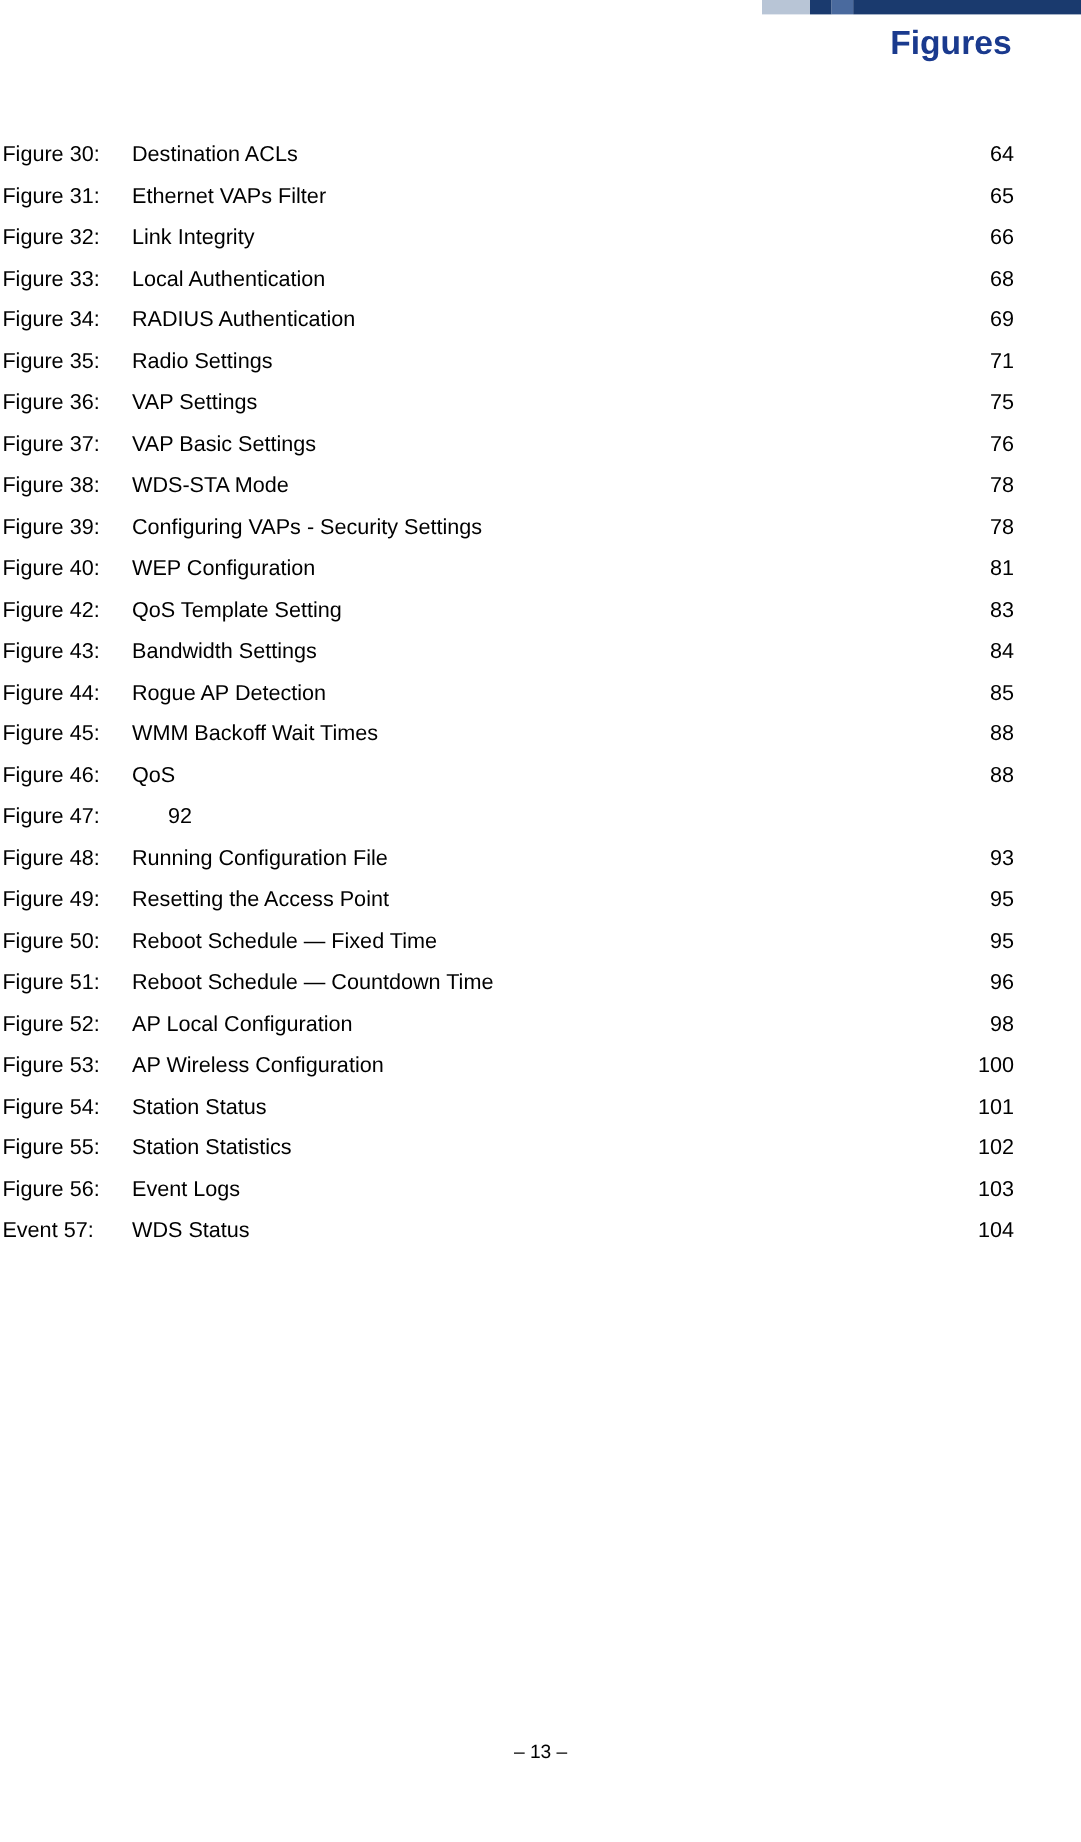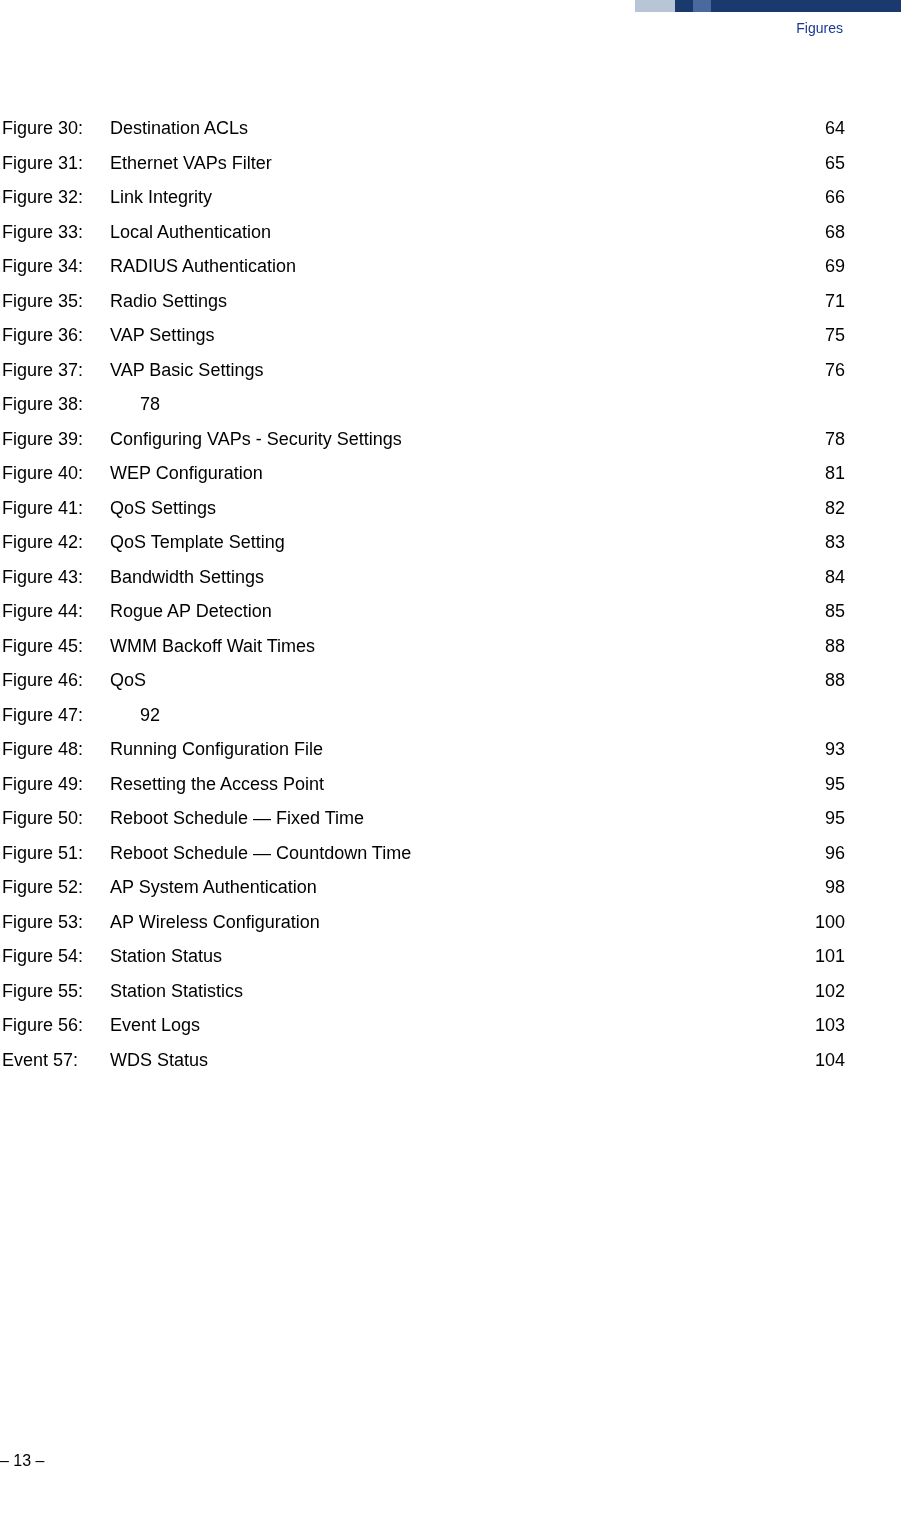--- a/index.html
+++ b/index.html
@@ -39,22 +39,22 @@
     .bar-dark3 {
       width: 190px;
       height: 12px;
       background: #1a3a6e;
     }
     .header-title {
       position: absolute;
       top: 20px;
       right: 58px;
       color: #1a3a8e;
-      font-weight: normal;
-      font-size: 14px;
+      font-weight: bold;
+      font-size: 28px;
     }
     .content {
       position: absolute;
       top: 118px;
       left: 2px;
       right: 56px;
     }
     .figure-row {
       display: flex;
       align-items: flex-start;
@@ -71,20 +71,21 @@
     }
     .figure-page {
       text-align: right;
       min-width: 50px;
     }
     .footer {
       position: absolute;
       bottom: 65px;
       left: 0;
       right: 0;
+      text-align: center;
       font-size: 16px;
       color: #000;
     }
   </style>
 </head>
 <body>
 
 <div class="header-bar">
   <div class="bar-light"></div>
   <div class="bar-dark1"></div>
@@ -130,38 +131,34 @@
       <span class="figure-title">VAP Settings</span>
       <span class="figure-page">75</span>
     </div>
     <div class="figure-row">
       <span class="figure-label">Figure 37:</span>
       <span class="figure-title">VAP Basic Settings</span>
       <span class="figure-page">76</span>
     </div>
     <div class="figure-row">
       <span class="figure-label">Figure 38:</span>
+      <span class="figure-title">WDS-STA Mode</span>
       <span class="figure-page">78</span>
     </div>
     <div class="figure-row">
       <span class="figure-label">Figure 39:</span>
       <span class="figure-title">Configuring VAPs - Security Settings</span>
       <span class="figure-page">78</span>
     </div>
     <div class="figure-row">
       <span class="figure-label">Figure 40:</span>
       <span class="figure-title">WEP Configuration</span>
       <span class="figure-page">81</span>
     </div>
     <div class="figure-row">
-      <span class="figure-label">Figure 41:</span>
-      <span class="figure-title">QoS Settings</span>
-      <span class="figure-page">82</span>
-    </div>
-    <div class="figure-row">
       <span class="figure-label">Figure 42:</span>
       <span class="figure-title">QoS Template Setting</span>
       <span class="figure-page">83</span>
     </div>
     <div class="figure-row">
       <span class="figure-label">Figure 43:</span>
       <span class="figure-title">Bandwidth Settings</span>
       <span class="figure-page">84</span>
     </div>
     <div class="figure-row">
@@ -198,21 +195,21 @@
       <span class="figure-title">Reboot Schedule — Fixed Time</span>
       <span class="figure-page">95</span>
     </div>
     <div class="figure-row">
       <span class="figure-label">Figure 51:</span>
       <span class="figure-title">Reboot Schedule — Countdown Time</span>
       <span class="figure-page">96</span>
     </div>
     <div class="figure-row">
       <span class="figure-label">Figure 52:</span>
-      <span class="figure-title">AP System Authentication</span>
+      <span class="figure-title">AP Local Configuration</span>
       <span class="figure-page">98</span>
     </div>
     <div class="figure-row">
       <span class="figure-label">Figure 53:</span>
       <span class="figure-title">AP Wireless Configuration</span>
       <span class="figure-page">100</span>
     </div>
     <div class="figure-row">
       <span class="figure-label">Figure 54:</span>
       <span class="figure-title">Station Status</span>

